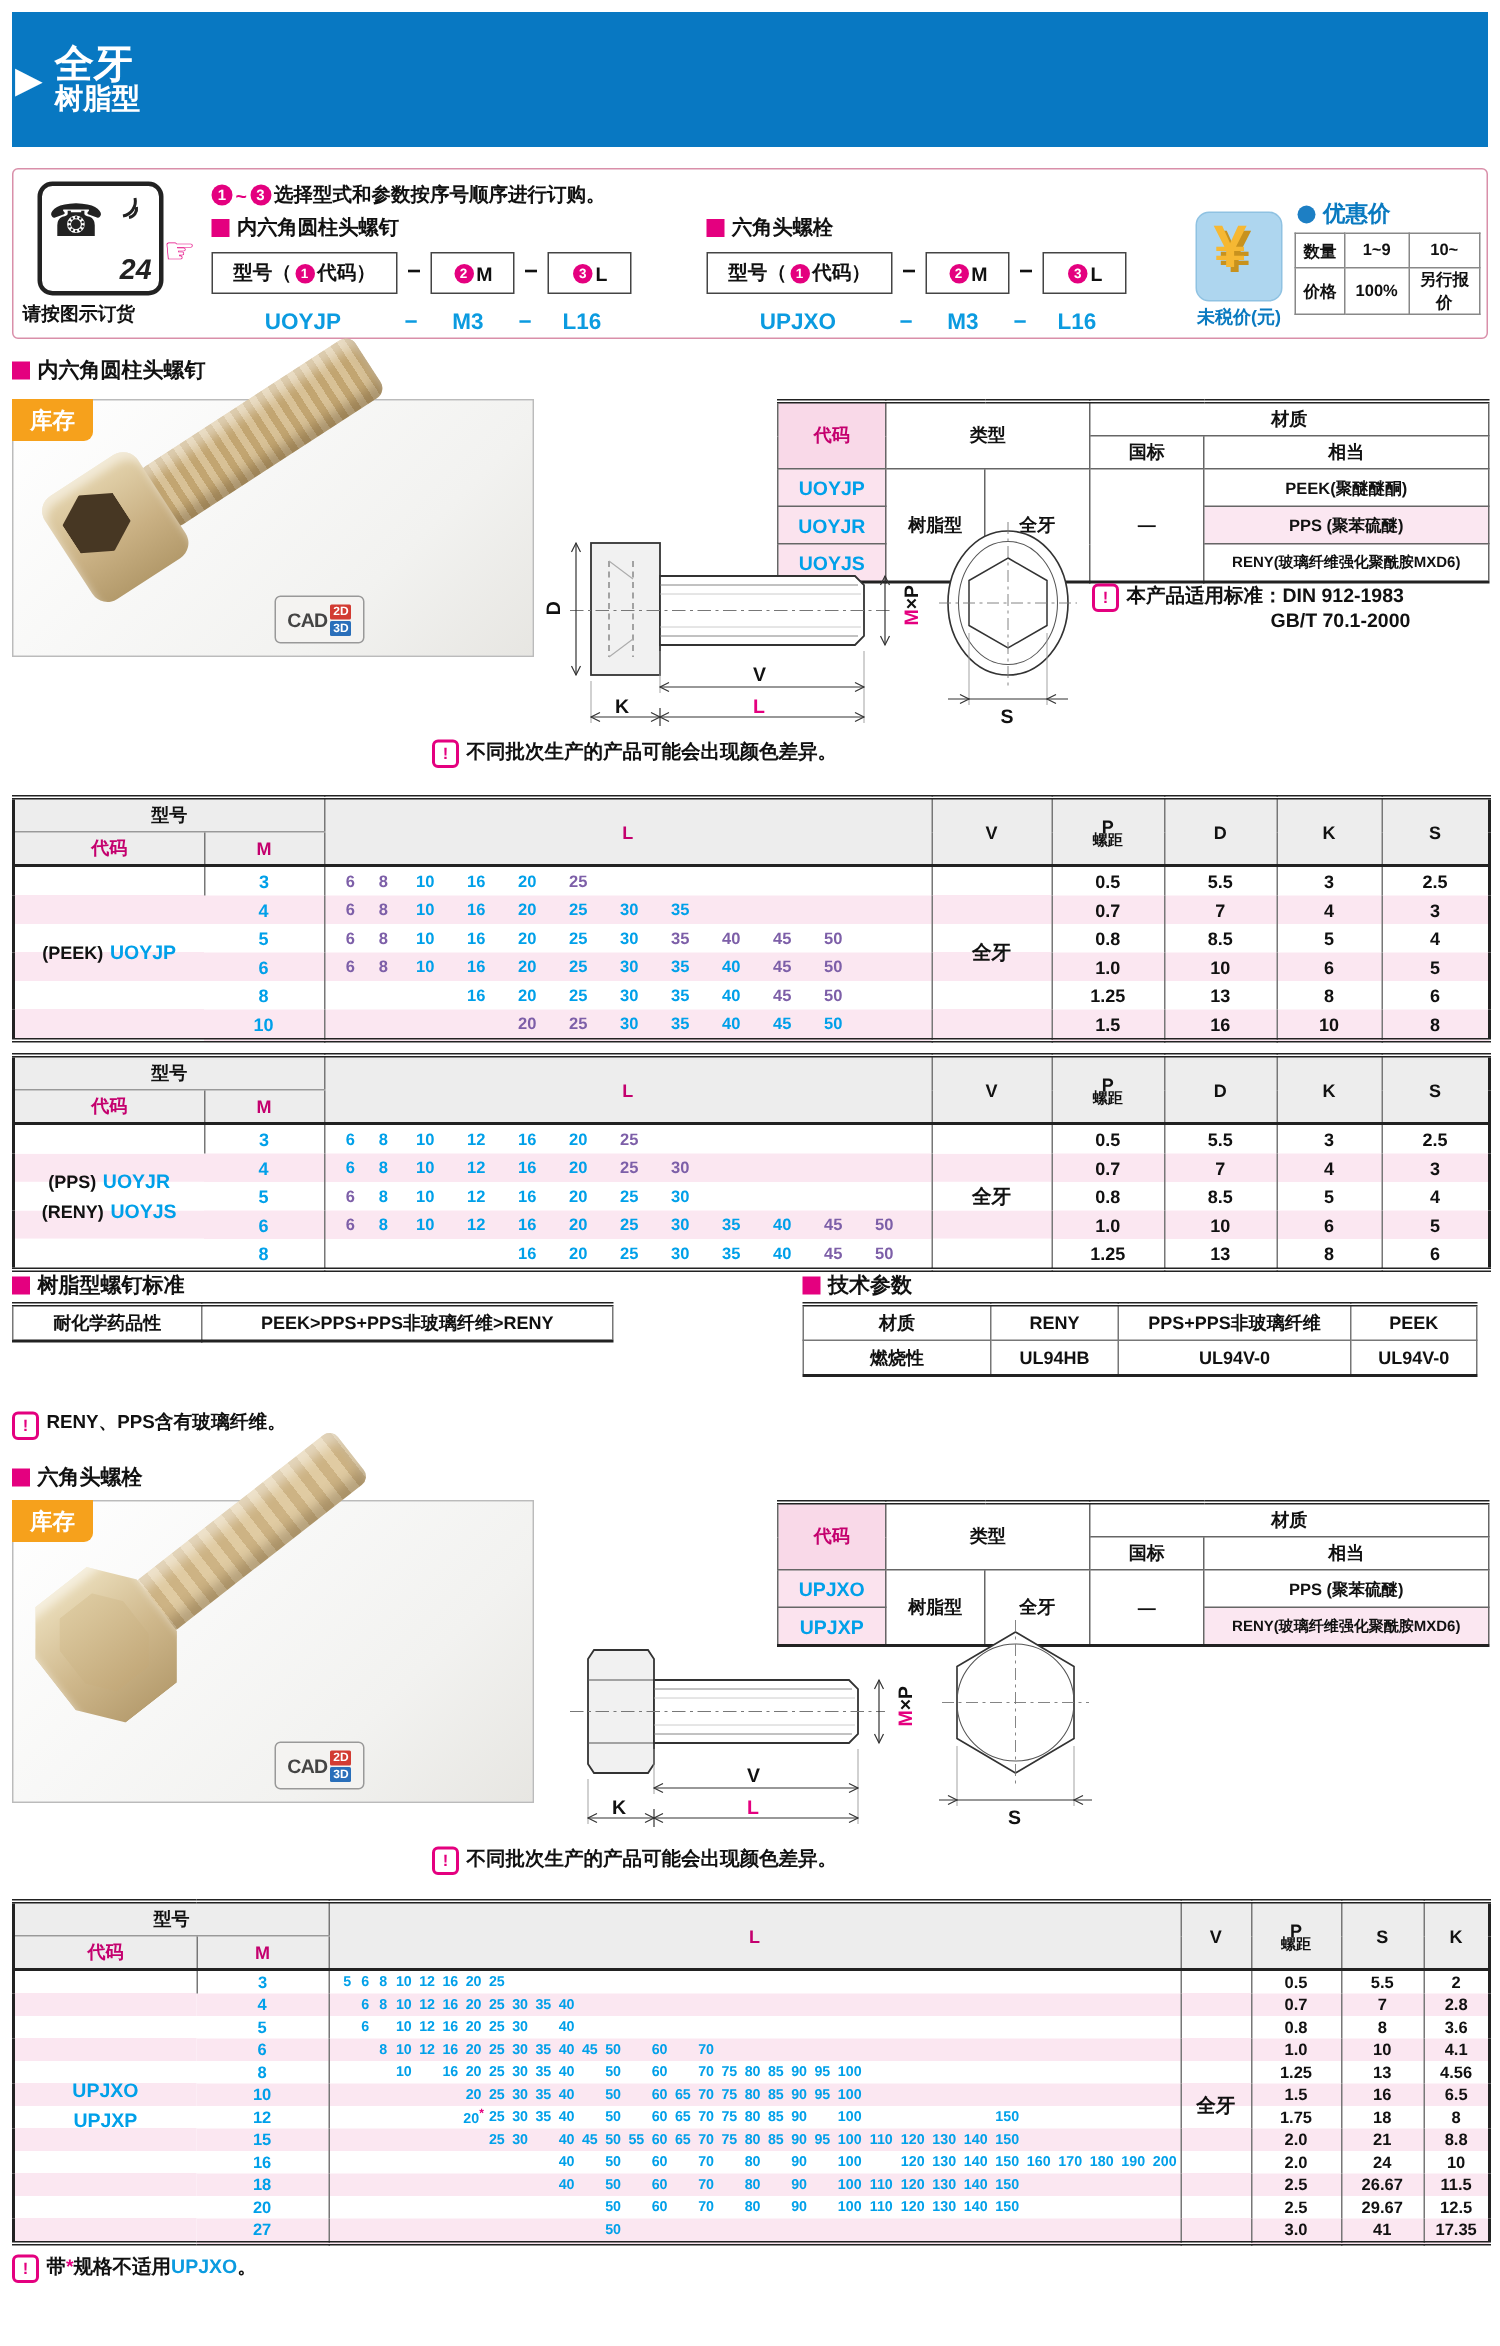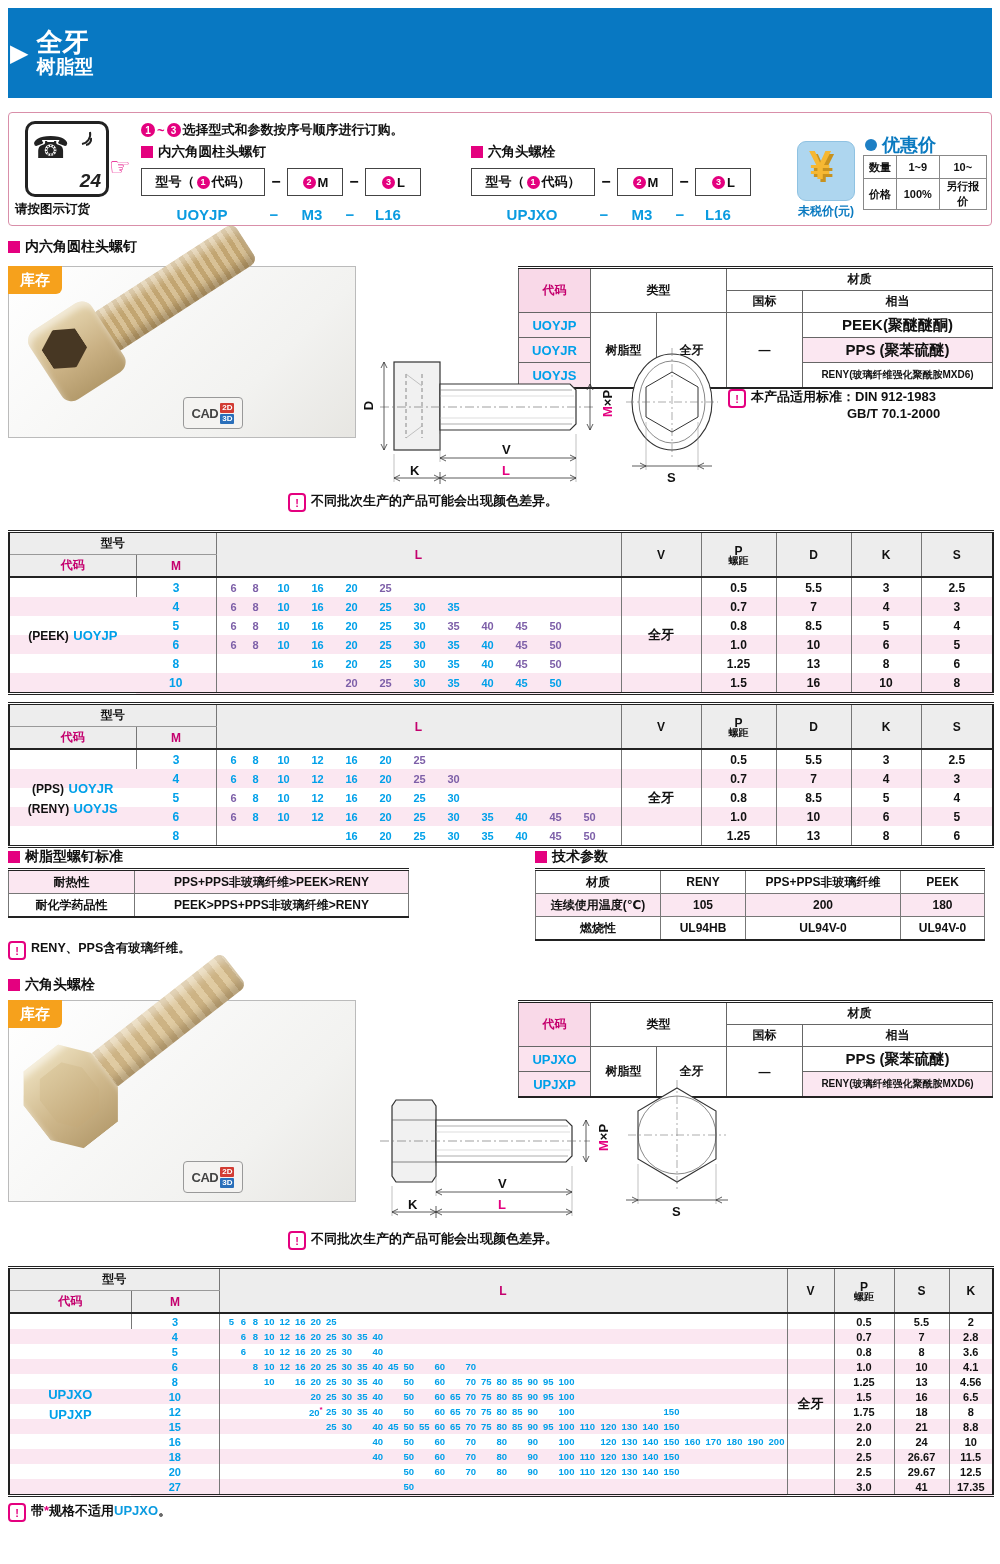--- a/index.html
+++ b/index.html
@@ -46,21 +46,21 @@
   .obox.w2{width:54px;}
   .odash{width:22px;text-align:center;font-weight:bold;}
   .oexample{display:flex;align-items:center;margin-top:10px;color:#0b9be0;font-weight:bold;font-size:15px;}
   .oexample .w1{width:122px;text-align:center;}
   .oexample .w2{width:54px;text-align:center;}
   .price{position:absolute;left:782px;top:6px;width:196px;height:100px;}
   .yenbox{position:absolute;left:6px;top:22px;width:56px;height:58px;background:#aed6ef;border:1px solid #8fc2e2;border-radius:9px;}
   .yen-sh{position:absolute;left:14px;top:4px;font-size:40px;font-weight:bold;color:#c8921e;}
   .yen{position:absolute;left:11px;top:1px;font-size:40px;font-weight:bold;color:#f6b833;}
   .taxnote{position:absolute;left:-4px;top:84px;width:78px;text-align:center;font-size:12px;font-weight:bold;color:#0a7ac0;}
-  .deal{position:absolute;left:74px;top:14px;font-size:18px;font-weight:bold;color:#0a7ac0;display:flex;align-items:center;gap:5px;}
+  .deal{position:absolute;left:74px;top:14px;font-size:15px;font-weight:bold;color:#0a7ac0;display:flex;align-items:center;gap:5px;}
   .dealdot{width:12px;height:12px;border-radius:50%;background:#1d7fc4;display:inline-block;}
   .pricetbl{position:absolute;left:72px;top:36px;border-collapse:collapse;font-size:11px;font-weight:bold;}
   .pricetbl td{border:1px solid #888;text-align:center;height:22px;padding:0 3px;background:#fff;}
   .pricetbl td.c1{width:38px;}
   .pricetbl td.c2{width:42px;}
   .pricetbl td.c3{width:58px;}
 
   
   .sectitle{display:flex;align-items:center;gap:5px;font-size:14px;font-weight:bold;}
   .stock{width:54px;height:28px;background:#f6a11c;color:#fff;font-size:15px;font-weight:bold;display:flex;align-items:center;justify-content:center;z-index:5;border-radius:0 0 6px 0;}
@@ -76,21 +76,21 @@
   .note .blue{color:#0b9be0;}
   .note .star{color:#e4007f;}
 
   
   .codetbl{border-collapse:collapse;table-layout:fixed;font-weight:bold;}
   .codetbl th,.codetbl td{border:1px solid #666;text-align:center;padding:0;}
   .codetbl th{font-size:12px;height:21px;background:#fff;}
   .codetbl .hpink{background:#f9d9e8;color:#c4006e;}
   .codetbl td{font-size:12px;height:24px;}
   .codetbl td.codecell{background:#fbe3ee;color:#00a0e9;font-size:13px;}
-  .codetbl td.eq{font-size:15px;}
+  .codetbl td.eq{font-size:11px;}
   .codetbl tr.pink td.eq{background:#fbe7f1;}
   .codetbl{border-top:3px double #222;border-bottom:2px solid #222;}
 
   
   table.dim{border-collapse:collapse;table-layout:fixed;width:984px;border:2px solid #222;border-top:3px double #222;border-bottom:3px double #222;}
   table.dim th,table.dim td{padding:0;border-left:1px solid #777;}
   table.dim th:first-child,table.dim td:first-child{border-left:none;}
   table.dim thead th{background:#ededed;font-size:12px;font-weight:bold;height:21px;border-bottom:1px solid #999;}
   table.dim thead{border-bottom:2px solid #222;}
   table.dim .hmag{color:#c4006e;}
@@ -666,24 +666,20 @@
 <div class="sectitle abs" style="left:8px;top:848px;">
   <span class="msq"></span>
     <span>树脂型螺钉标准</span>
 </div>
 <table class="infotbl abs" style="left:8px;top:868px;">
   <colgroup>
       <col style="width:126px">
       <col style="width:274px">
     </colgroup>
   <tbody>
-  <tr class="pink">
-        <td>耐热性</td>
-        <td>PPS+PPS非玻璃纤维&gt;PEEK&gt;RENY</td>
-      </tr>
   <tr>
         <td>耐化学药品性</td>
         <td>PEEK&gt;PPS+PPS非玻璃纤维&gt;RENY</td>
       </tr>
 </tbody>
   </table>
 <div class="note abs" style="left:8px;top:940px;font-size:12.5px;">
   <span class="bang">!</span>
   <span>RENY、PPS含有玻璃纤维。</span>
 </div>
@@ -698,26 +694,20 @@
       <col style="width:85px">
       <col style="width:155px">
       <col style="width:84px">
     </colgroup>
   <tbody>
       <tr>
     <td>材质</td>
         <td>RENY</td>
         <td>PPS+PPS非玻璃纤维</td>
         <td>PEEK</td>
-  </tr>
-  <tr class="pink">
-    <td>连续使用温度(℃)</td>
-        <td>105</td>
-        <td>200</td>
-        <td>180</td>
   </tr>
   <tr>
     <td>燃烧性</td>
         <td>UL94HB</td>
         <td>UL94V-0</td>
         <td>UL94V-0</td>
   </tr>
 </tbody>
   </table>
 

